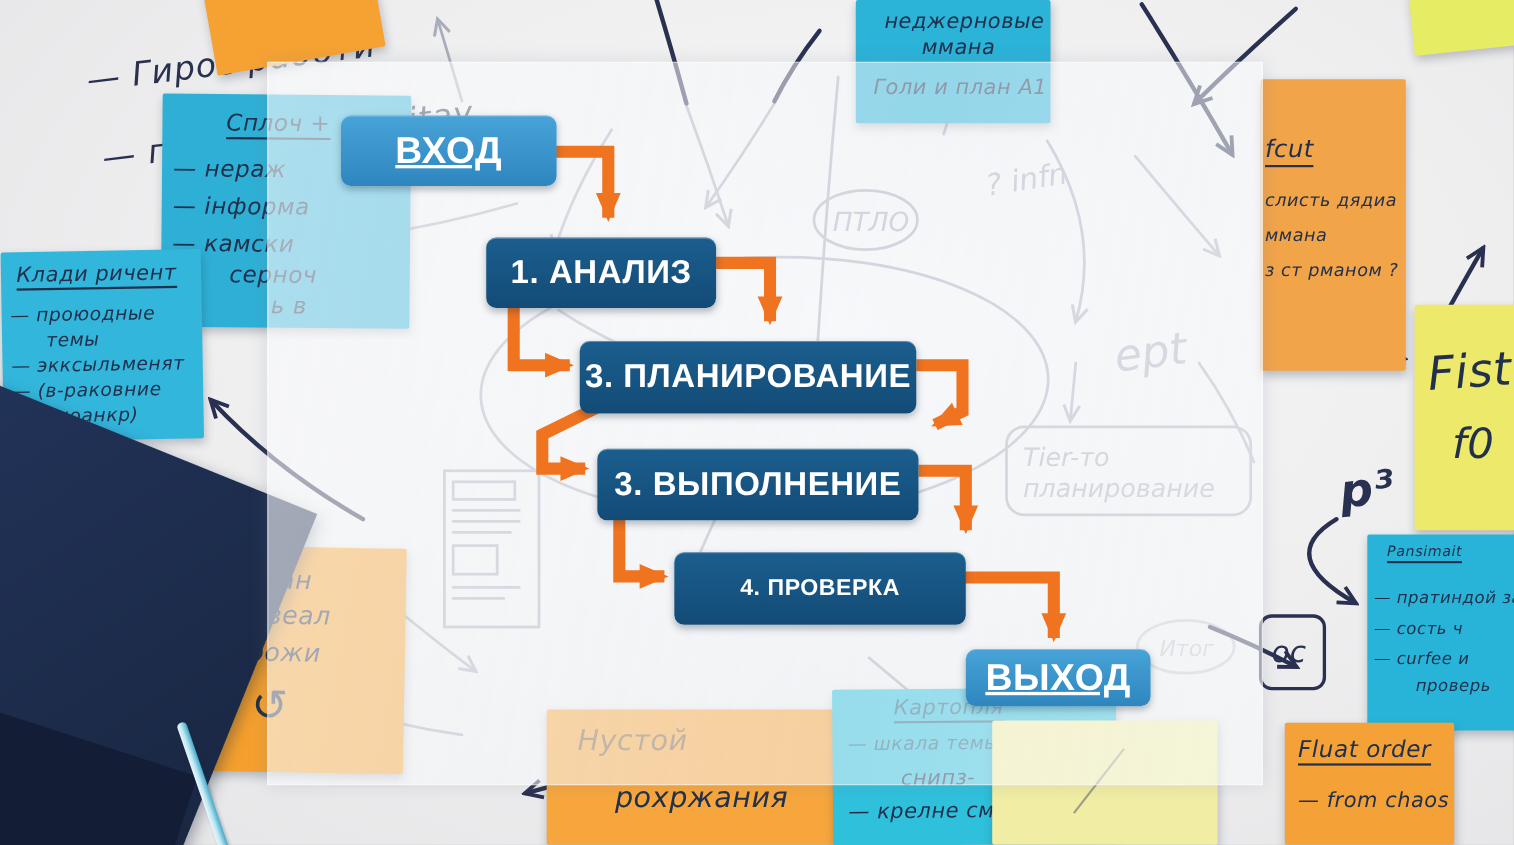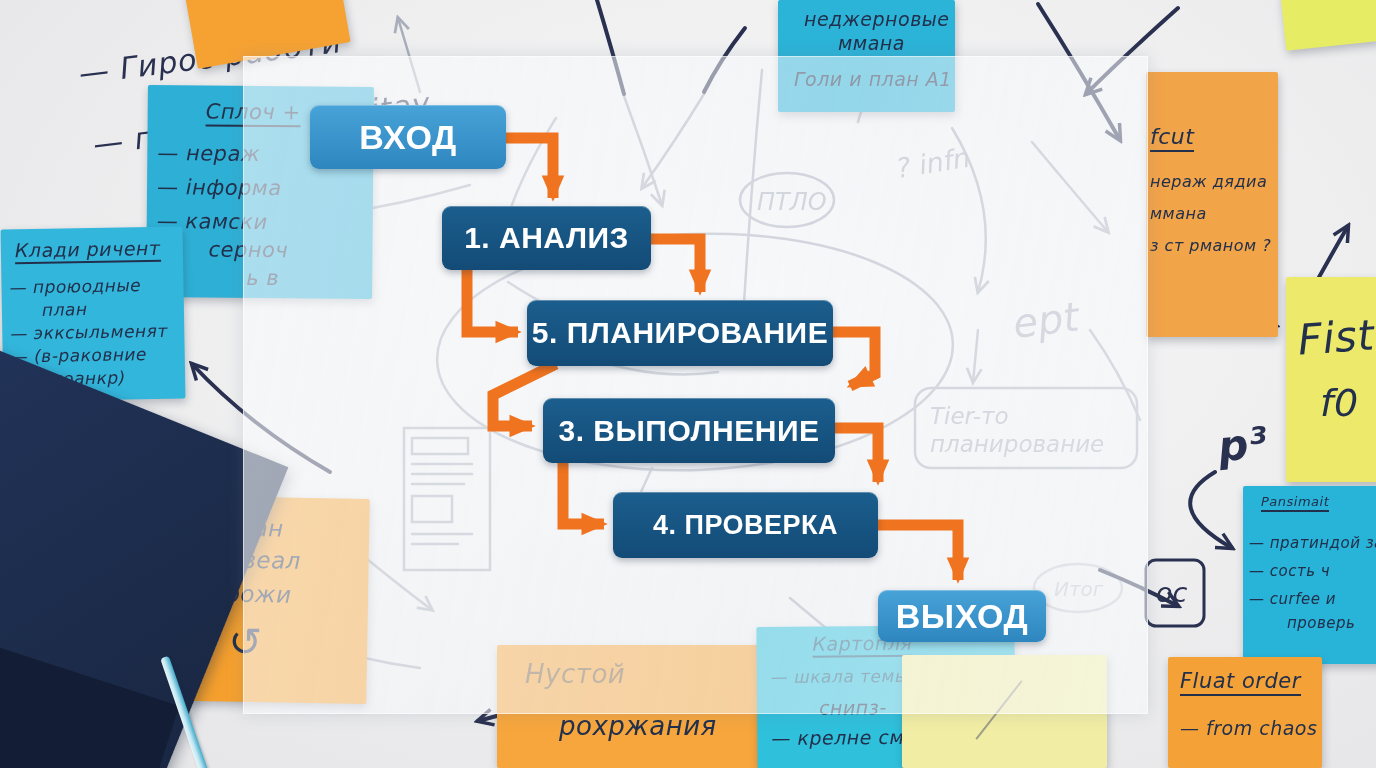--- a/index.html
+++ b/index.html
@@ -54,22 +54,22 @@
     box-shadow:0 0 16px rgba(110,120,140,.20), inset 0 0 0 1px rgba(255,255,255,.55);
   }
 
   
   .fbox{
     position:absolute;display:flex;align-items:center;justify-content:center;
     border-radius:9px;color:#fff;font-family:"Liberation Sans",sans-serif;
     font-weight:700;letter-spacing:.5px;
     box-shadow:0 3px 7px rgba(20,40,60,.30), inset 0 1px 0 rgba(255,255,255,.30);
   }
-  .fbox.light{background:linear-gradient(180deg,var(--light_box_top) 0%,var(--light_box) 100%);}
-  .fbox.dark{background:linear-gradient(180deg,var(--dark_box_top) 0%,var(--dark_box) 100%);}
+  .fbox.light{background:linear-gradient(180deg,var(--light_box_top) 0%,var(--light_box) 100%);text-decoration:underline;}
+  .fbox.dark{background:linear-gradient(180deg,var(--dark_box_top) 0%,var(--dark_box) 100%);margin-top:10px;}
 
   .flow-arrow{fill:none;stroke:var(--arrow);stroke-width:11;}
   .oh-fill{fill:var(--arrow);}
   .ink{stroke:var(--ink);stroke-width:4;fill:none;stroke-linecap:round;}
   .ink-fill{stroke:var(--ink);fill:none;stroke-width:3;}
   .pencil-s{stroke:var(--pencil);fill:none;stroke-width:2.5;stroke-linecap:round;}
   .pencil-t{fill:var(--pencil);font-style:italic;}
   .ink-t{fill:var(--ink);font-style:italic;}
 </style>
 </head>
@@ -155,42 +155,42 @@
     <div class="ln" style="left:10px;top:56px">— нераж</div>
     <div class="ln" style="left:10px;top:90px">— інформа</div>
     <div class="ln" style="left:10px;top:124px">— камски</div>
     <div class="ln" style="left:62px;top:152px">серноч</div>
     <div class="ln" style="left:100px;top:180px">ь в</div>
   </div>
 
   <div class="sticky" style="left: 2px; top: 228px; width: 182px; height: 172px; transform: rotate(-1deg); font-size: 17px; background-color: rgb(51, 182, 220);">
     <div class="ln u" style="left:14px;top:10px;font-size:19px">Клади ричент</div>
     <div class="ln" style="left:8px;top:48px">— проюодные</div>
-    <div class="ln" style="left:40px;top:71px">план</div>
+    <div class="ln" style="left:40px;top:71px">темы</div>
     <div class="ln" style="left:8px;top:94px">— экксыльменят</div>
     <div class="ln" style="left:8px;top:117px">— (в-раковние</div>
     <div class="ln" style="left:48px;top:140px">цоанкр)</div>
   </div>
 
   <div class="sticky" style="left: 778px; top: 0px; width: 177px; height: 112px; font-size: 19px; text-align: center; background-color: rgb(43, 179, 216);">
     <div class="ln" style="left:26px;top:8px">неджерновые</div>
     <div class="ln" style="left:60px;top:32px">ммана</div>
     <div class="ln" style="left:16px;top:68px">Голи и план А1</div>
   </div>
 
   <div class="sticky" style="left: 140px; top: 497px; width: 228px; height: 205px; transform: rotate(1deg); font-size: 23px; background-color: rgb(245, 160, 46);">
     <div class="ln" style="left:26px;top:18px">Этспеган</div>
     <div class="ln" style="left:72px;top:50px">дозеал</div>
     <div class="ln" style="left:14px;top:84px">— загрожи</div>
     <div class="ln" style="left:42px;top:122px;font-size:40px;font-style:normal">↻ ↺</div>
   </div>
 
   <div class="sticky" style="left: 1146px; top: 72px; width: 132px; height: 265px; font-size: 16px; background-color: rgb(242, 164, 73);">
     <div class="ln u" style="left:4px;top:52px;font-size:22px">fcut</div>
-    <div class="ln" style="left:4px;top:100px">нераж дядиа</div>
+    <div class="ln" style="left:4px;top:100px">слисть дядиа</div>
     <div class="ln" style="left:4px;top:132px">ммана</div>
     <div class="ln" style="left:4px;top:164px">з ст рманом ?</div>
   </div>
 
   <div class="sticky" style="left: 1286px; top: 277px; width: 120px; height: 205px; background-color: rgb(237, 233, 106);">
     <div class="ln" style="left:12px;top:36px;font-size:42px;transform:rotate(-4deg)">Fist</div>
     <div class="ln" style="left:34px;top:104px;font-size:38px">f0</div>
   </div>
 
   <div class="sticky" style="left: 1243px; top: 486px; width: 140px; height: 178px; font-size: 15px; background-color: rgb(40, 180, 217);">
@@ -239,18 +239,18 @@
     <polyline class="flow-arrow" points="467,268 467,332 518,332" marker-end="url(#oh)"></polyline>
     <polyline class="flow-arrow" points="833,332 875,332 875,374 850,386" marker-end="url(#oh)"></polyline>
     <polyline class="flow-arrow" points="556,364 493,395 493,426 532,426" marker-end="url(#oh)"></polyline>
     <polyline class="flow-arrow" points="835,428 878,428 878,482" marker-end="url(#oh)"></polyline>
     <polyline class="flow-arrow" points="563,462 563,524 604,524" marker-end="url(#oh)"></polyline>
     <polyline class="flow-arrow" points="877,525 958,525 958,580" marker-end="url(#oh)"></polyline>
   </svg>
 
   <div class="fbox light" style="left:310px;top:105px;width:196px;height:64px;font-size:34px">ВХОД</div>
   <div class="fbox dark" style="left:442px;top:206px;width:209px;height:64px;font-size:30px">1. АНАЛИЗ</div>
-  <div class="fbox dark" style="left:527px;top:300px;width:306px;height:66px;font-size:30px">5. ПЛАНИРОВАНИЕ</div>
+  <div class="fbox dark" style="left:527px;top:300px;width:306px;height:66px;font-size:30px">3. ПЛАНИРОВАНИЕ</div>
   <div class="fbox dark" style="left:543px;top:398px;width:292px;height:65px;font-size:30px">3. ВЫПОЛНЕНИЕ</div>
-  <div class="fbox dark" style="left:613px;top:492px;width:265px;height:66px;font-size:27px">4. ПРОВЕРКА</div>
+  <div class="fbox dark" style="left:613px;top:492px;width:265px;height:66px;font-size:21px">4. ПРОВЕРКА</div>
   <div class="fbox light" style="left:878px;top:590px;width:168px;height:52px;font-size:34px">ВЫХОД</div>
 
 </div>
 
 </body></html>

